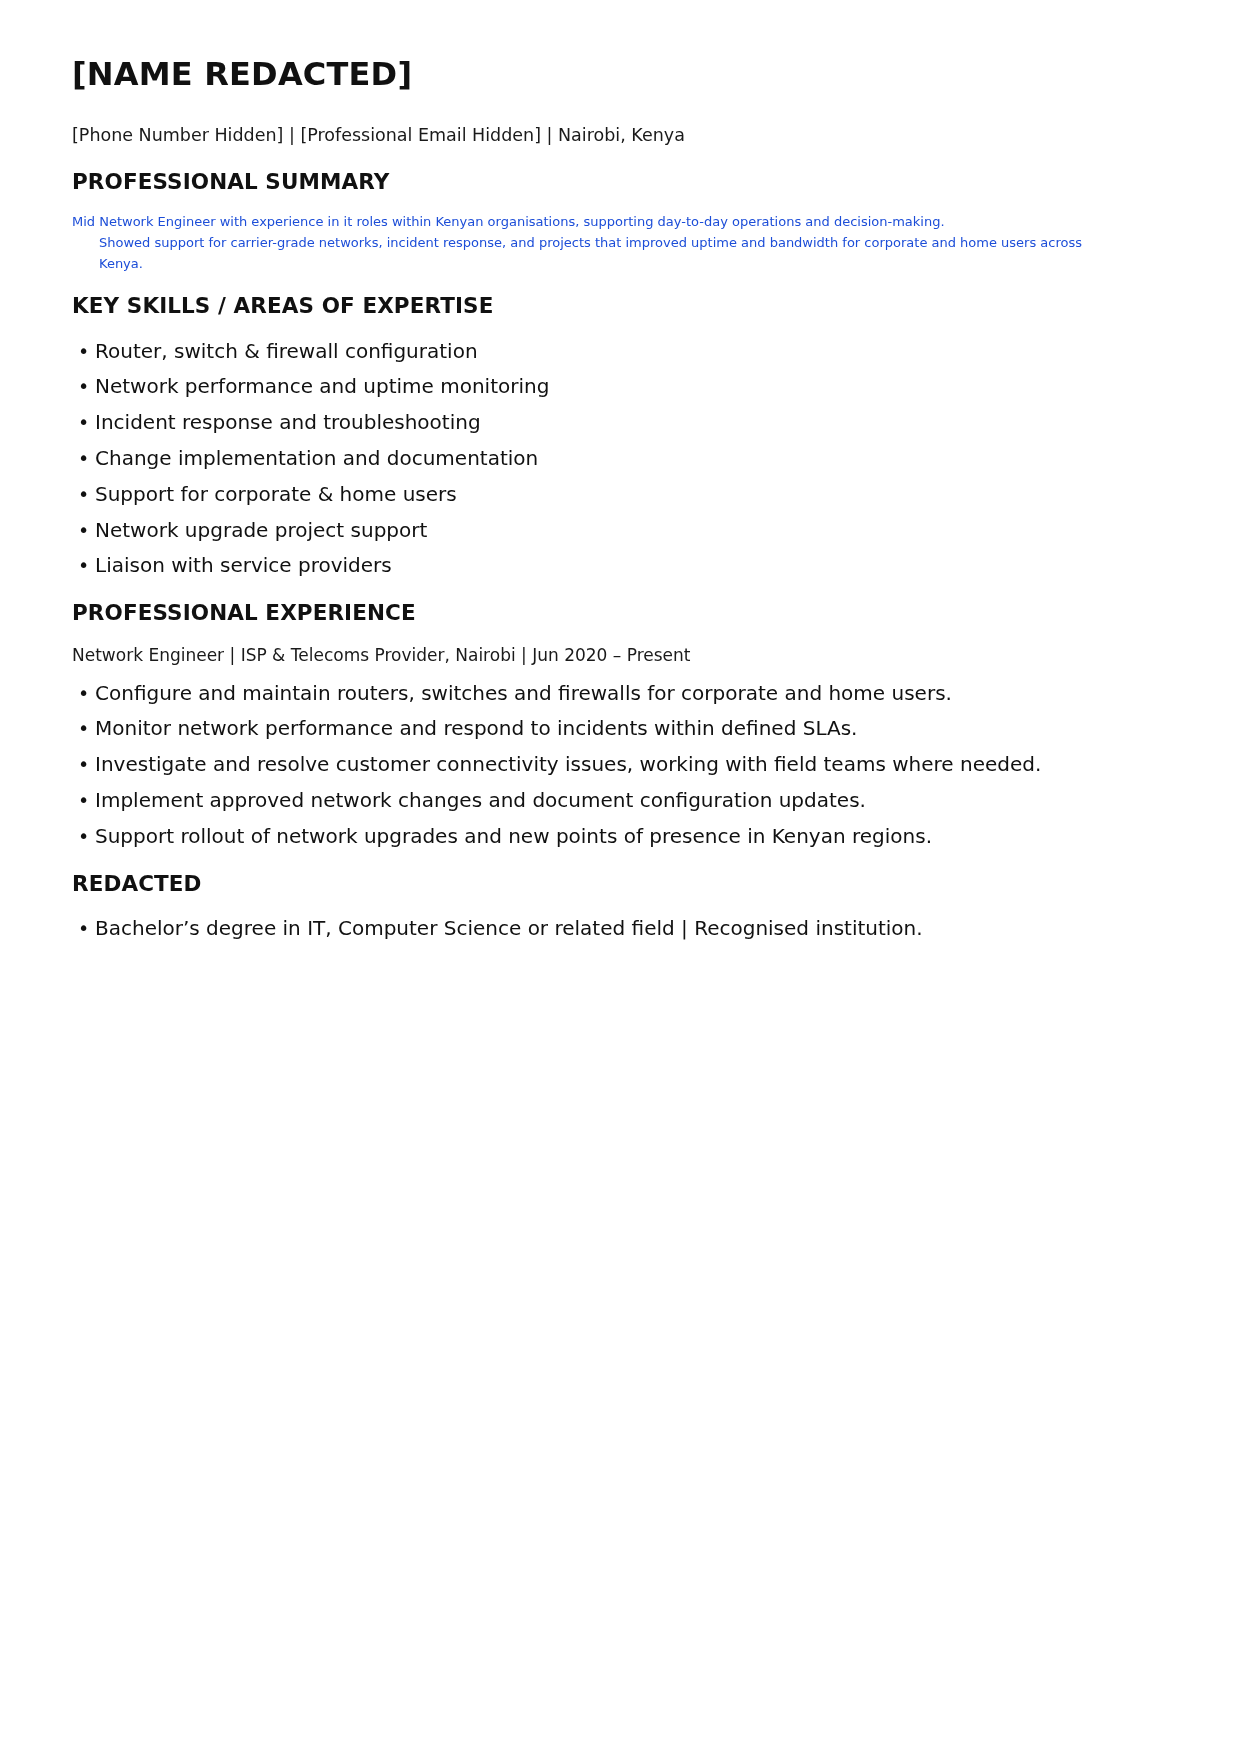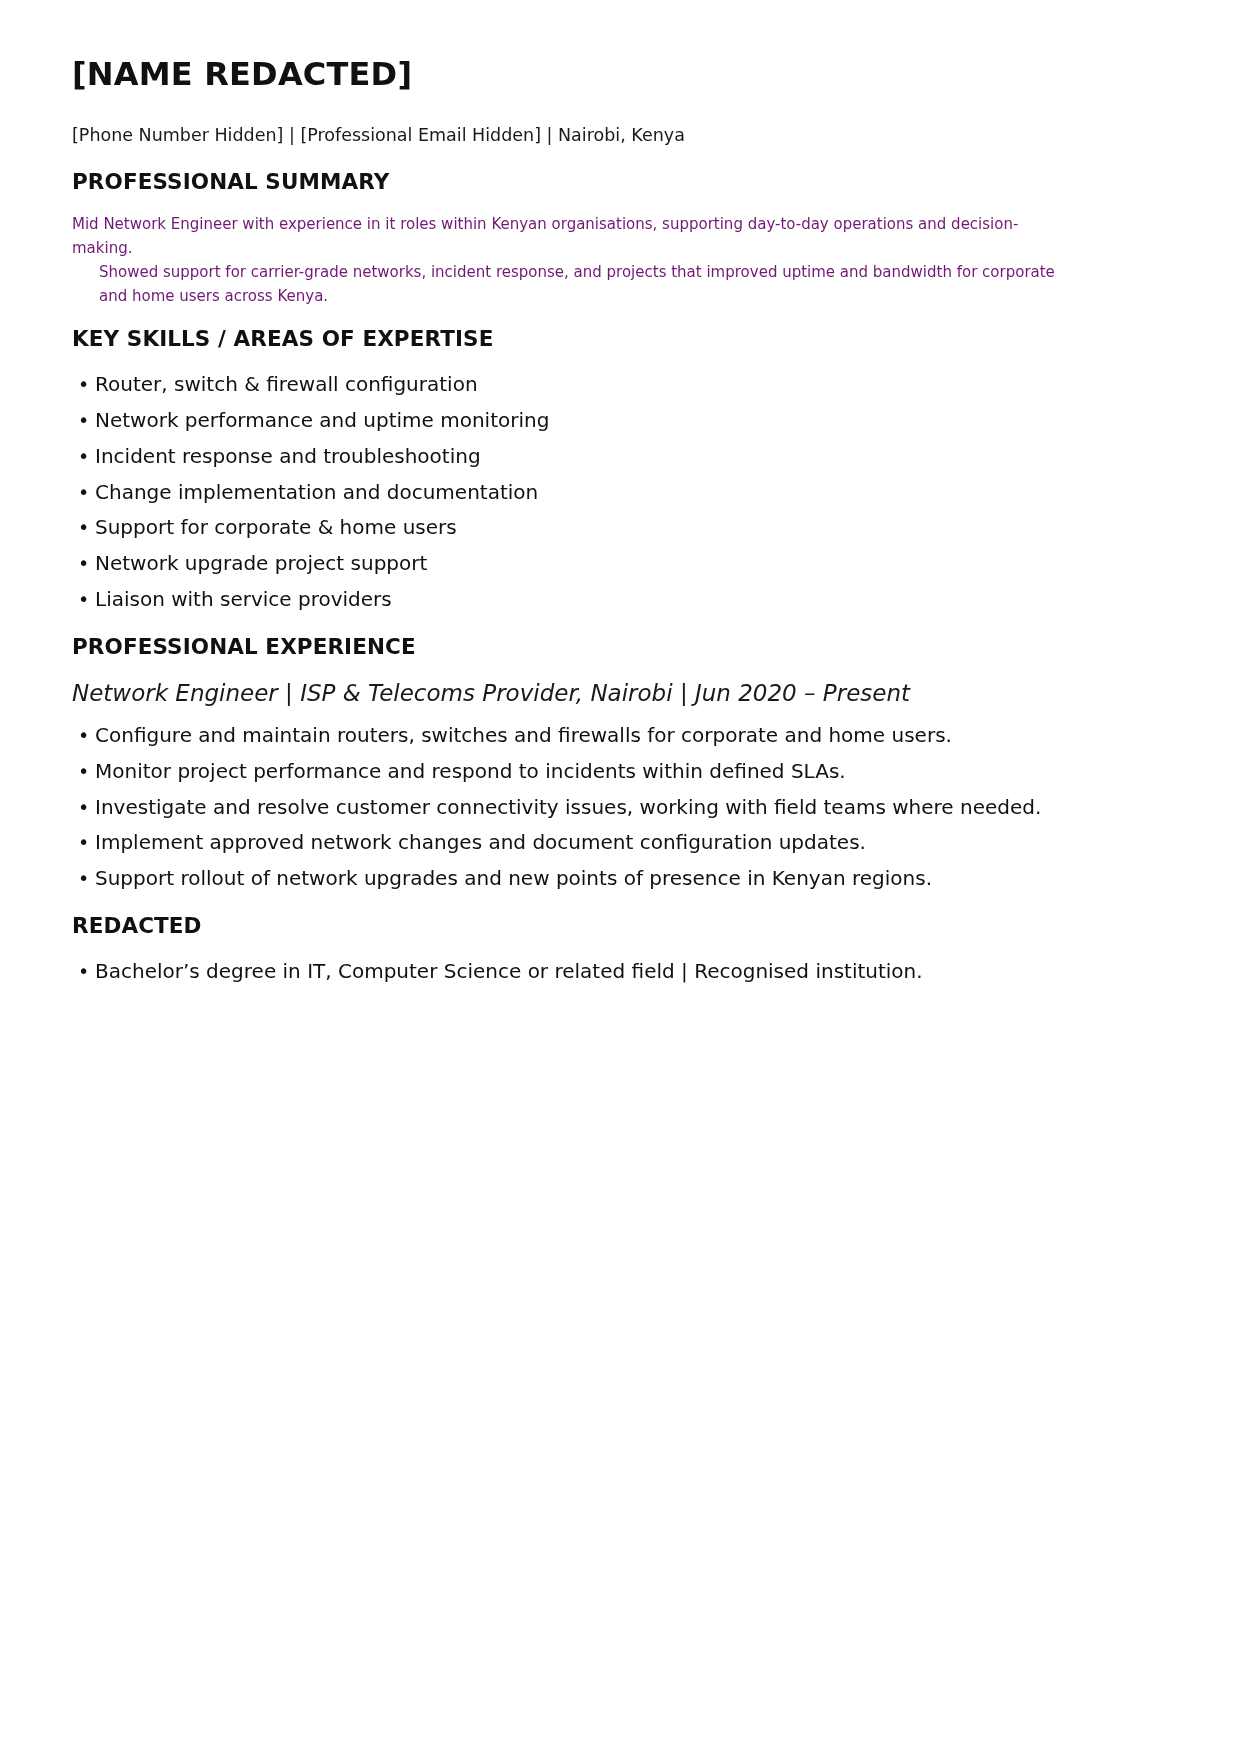--- a/index.html
+++ b/index.html
@@ -41,24 +41,24 @@
     font-weight: 700;
     letter-spacing: 0.1px;
     line-height: 1.25;
     margin: 0 0 16px 0;
     color: #111111;
   }
   .section {
     margin: 0 0 18px 0;
   }
   .summary-para {
-    font-size: 15px;
+    font-size: 13px;
     line-height: 1.6;
     margin: 0;
-    color: #701a75;
+    color: #1d4ed8;
     max-width: 985px;
   }
   .summary-para + .summary-para {
     margin-top: 0px;
     margin-left: 27px;
   }
   .bullet-list {
     list-style: none;
     margin: 0;
     padding: 0;
@@ -74,25 +74,24 @@
   }
   .bullet-list li::before {
     content: "\2022";
     position: absolute;
     left: 2px;
     top: 0;
     font-size: 19px;
     line-height: 1.59;
   }
   .job-line {
-    font-size: 23px;
+    font-size: 17px;
     line-height: 1.45;
     margin: 0 0 10px 0;
     color: #1a1a1a;
-    font-style: italic;
   }
   .exp-block { margin: 0; }
 </style>
 </head>
 <body>
 
 <div class="page">
 
   <h1 class="name-heading">[NAME REDACTED]</h1>
 
@@ -116,21 +115,21 @@
       <li>Liaison with service providers</li>
     </ul>
   </section>
 
   <section class="section">
     <h2 class="section-heading">PROFESSIONAL EXPERIENCE</h2>
     <div class="exp-block">
       <p class="job-line">Network Engineer | ISP &amp; Telecoms Provider, Nairobi | Jun 2020 – Present</p>
       <ul class="bullet-list">
         <li>Configure and maintain routers, switches and firewalls for corporate and home users.</li>
-        <li>Monitor project performance and respond to incidents within defined SLAs.</li>
+        <li>Monitor network performance and respond to incidents within defined SLAs.</li>
         <li>Investigate and resolve customer connectivity issues, working with field teams where needed.</li>
         <li>Implement approved network changes and document configuration updates.</li>
         <li>Support rollout of network upgrades and new points of presence in Kenyan regions.</li>
       </ul>
     </div>
   </section>
 
   <section class="section">
     <h2 class="section-heading">REDACTED</h2>
     <ul class="bullet-list">

